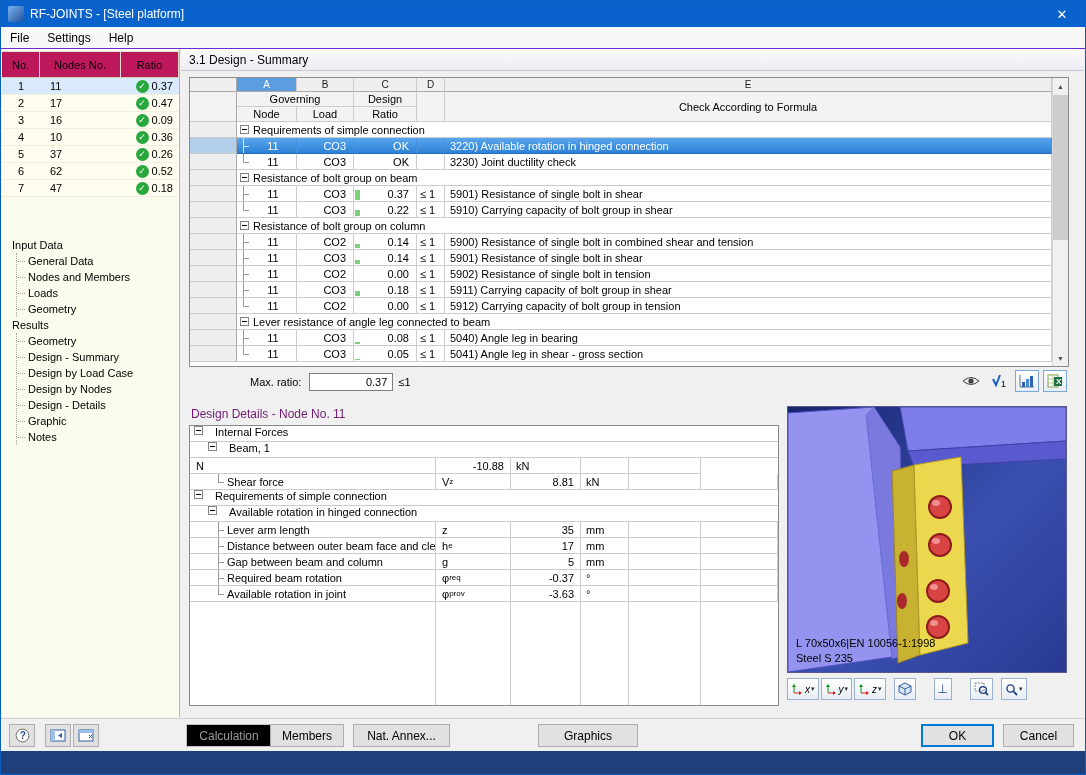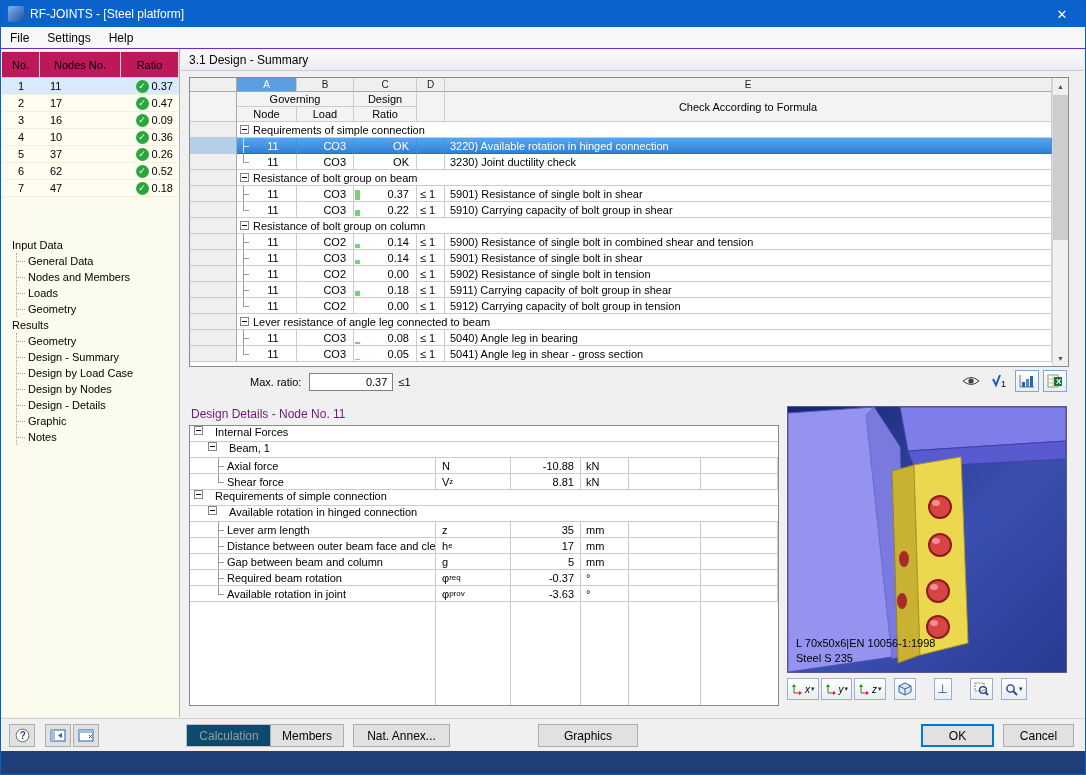--- a/index.html
+++ b/index.html
@@ -99,21 +99,21 @@
 .vp-tools{position:absolute;left:786px;top:677px;display:flex;align-items:center}
 .vbtn{height:22px;border:1px solid #9ab0cc;background:linear-gradient(#fff,#e8eef5);display:flex;align-items:center;justify-content:center;padding:0 3px;gap:1px;margin-right:2px}
 .vbtn .axl{font-size:10px;font-style:italic}
 .caret{font-size:7px;color:#333}
 .gapL{margin-left:16px}
 .gapS{margin-left:6px}
 
 
 .sep{position:absolute;left:0;right:0;top:717px;border-top:1px solid #d2d2d2}
 .btn{position:absolute;top:723px;height:23px;background:#e1e1e1;border:1px solid #adadad;font-size:12px;display:flex;align-items:center;justify-content:center}
-.btn.disabled{background:#0c4a6e;border-color:#c2c2c2;color:#9b9b9b}
+.btn.disabled{background:#000000;border-color:#c2c2c2;color:#9b9b9b}
 .btn.ok{border:1px solid #0078d7;box-shadow:inset 0 0 0 1px #0078d7}
 .footer-strip{position:absolute;left:0;right:0;bottom:0;height:23px;background:#1e3f79}
 </style>
 </head>
 <body>
 
 <div class="window">
 
   <div class="titlebar">
     <div class="app-icon"></div>
@@ -467,24 +467,20 @@
   <div class="details">
       <div class="dtgroup lvl0">
         <span class="mbox"></span>
         <span>Internal Forces</span>
       </div>
       <div class="dtgroup lvl1">
         <span class="mbox"></span>
         <span>Beam, 1</span>
       </div>
       <div class="dtrow">
-        <div class="cell ddesc">
-          <span class="tree mid"></span>
-          <span class="dtext">Axial force</span>
-        </div>
         <div class="cell dsym">
           <span>N</span>
         </div>
         <div class="cell dval">-10.88</div>
         <div class="cell dunit">kN</div>
         <div class="cell dx1"></div>
         <div class="cell dx2"></div>
       </div>
       <div class="dtrow">
         <div class="cell ddesc">

